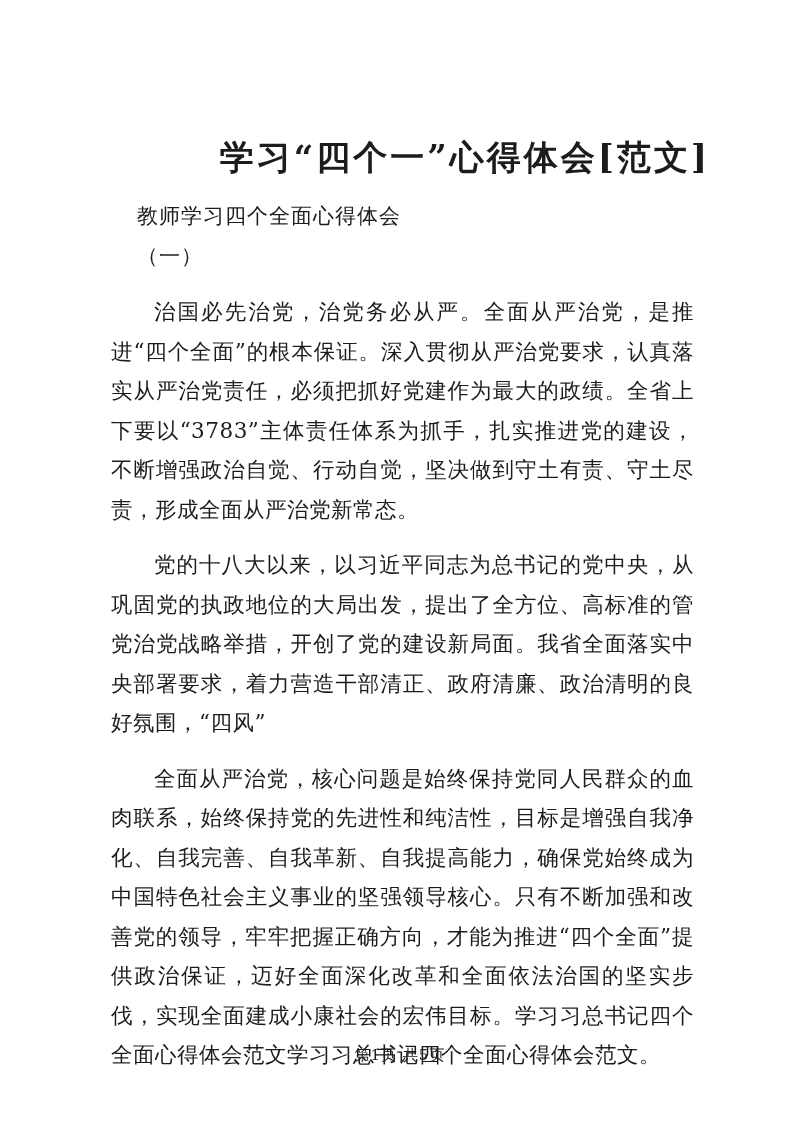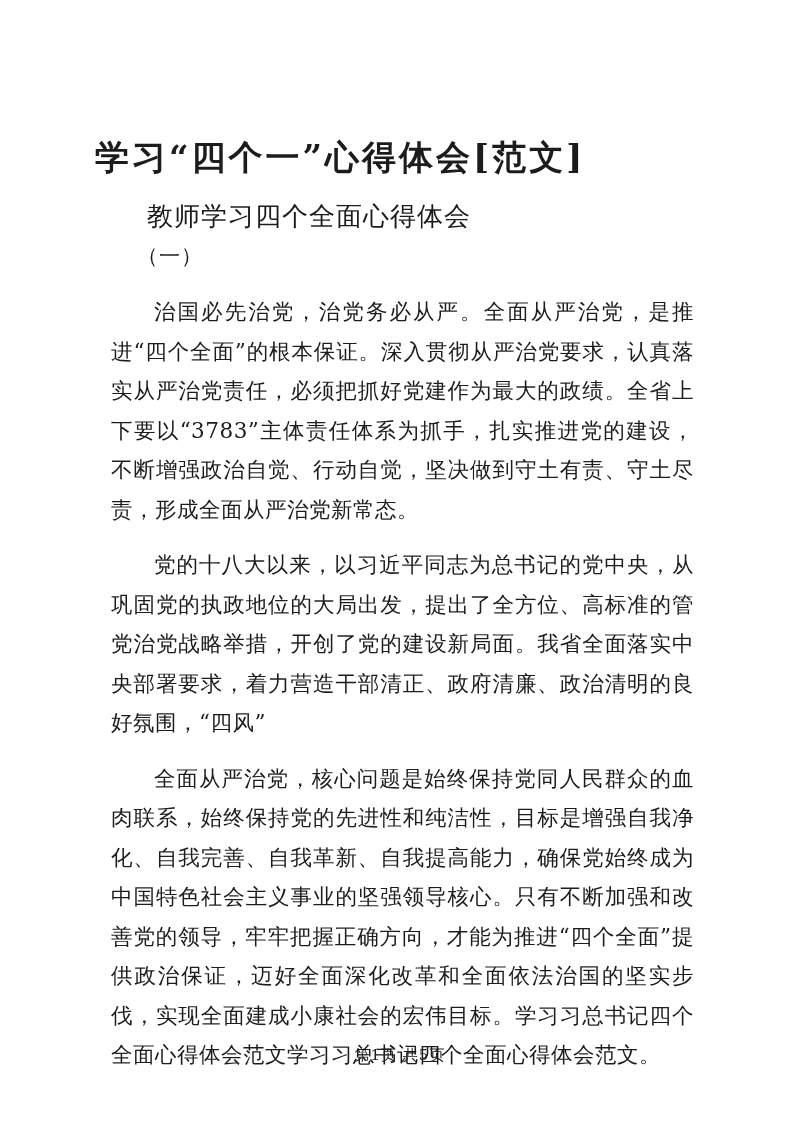--- a/index.html
+++ b/index.html
@@ -14,30 +14,30 @@
     margin: 0 auto;
     background: #ffffff;
     box-sizing: border-box;
     padding: 132px 90px 0 95px;
     font-family: "DejaVu Serif", "Liberation Serif", serif;
     color: #1c1c1c;
     overflow: hidden;
   }
   .doc-title {
     margin: 0 0 14px 0;
-    text-align: left;
+    text-align: right;
     font-size: 34px;
     line-height: 50px;
     font-weight: 700;
     letter-spacing: 3px;
     white-space: nowrap;
   }
   .doc-subtitle {
     margin: 0;
-    font-size: 26px;
+    font-size: 21px;
     line-height: 40px;
     text-indent: 2em;
     letter-spacing: 1px;
   }
   .section-marker {
     margin: 0;
     font-size: 21px;
     line-height: 40px;
     text-indent: 2em;
     letter-spacing: 1px;

